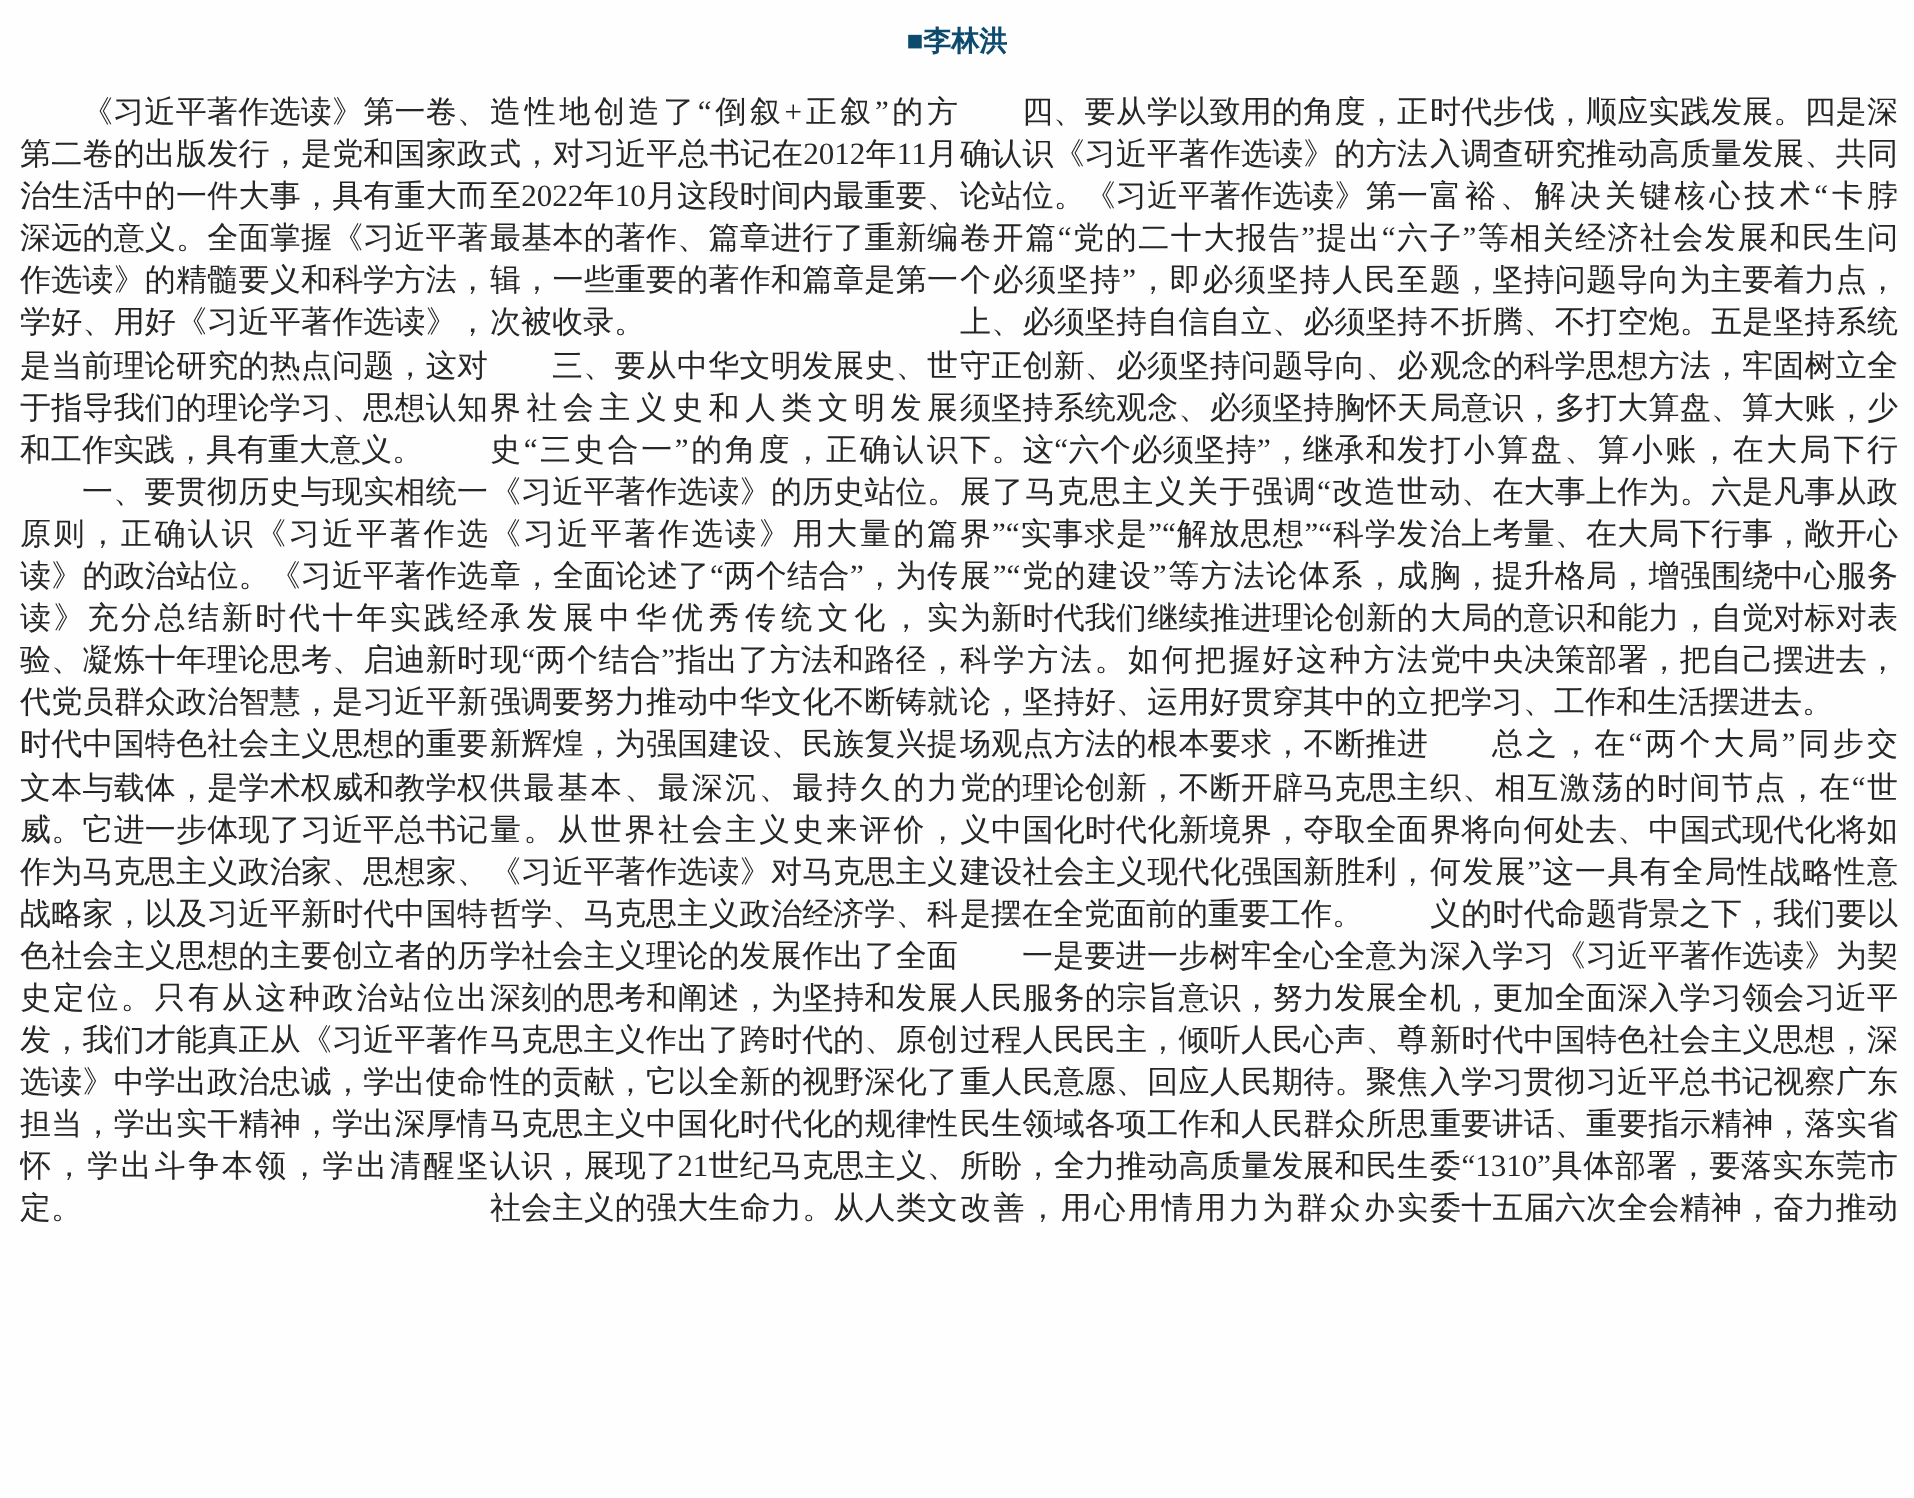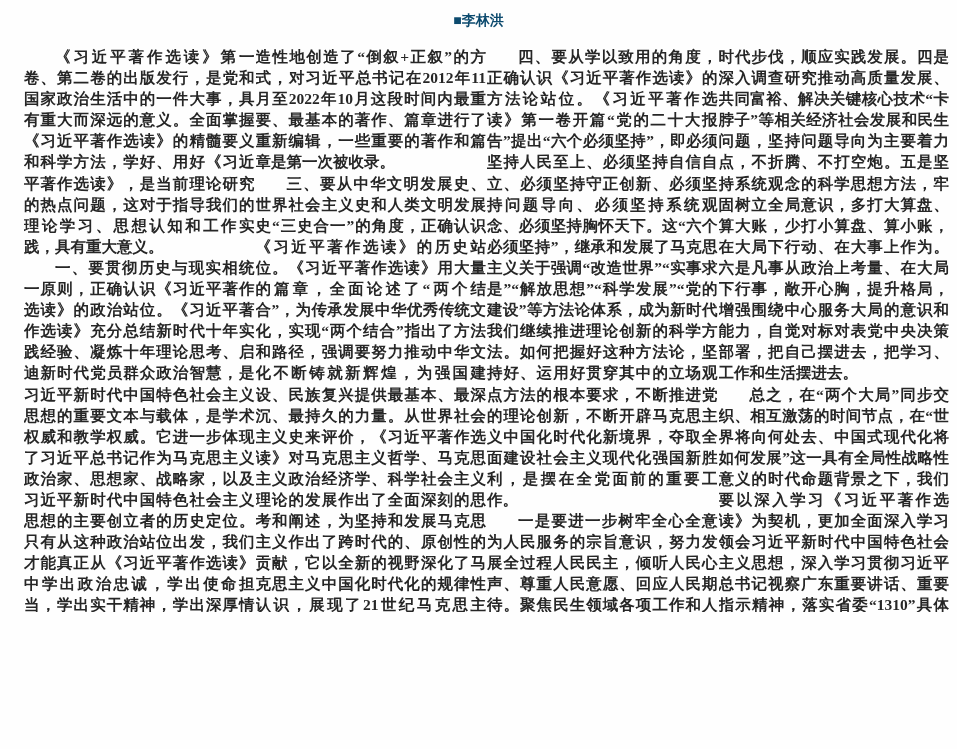--- a/index.html
+++ b/index.html
@@ -22,23 +22,22 @@
   }
   .byline {
     text-align: center;
     font-family: "Liberation Sans", sans-serif;
     font-weight: bold; font-size: 14px;
     margin: 12px 0 10px 0;
     color: #0c4a6e;
   }
   .columns {
     display: flex; gap: 1px;
-    padding: 6px 8px 0 24px;
+    padding: 6px 8px 0 10px;
     height: 566px;
-    font-weight: bold;
   }
   .column {
     flex: 1 1 0;
     font-size: 15.5px;
     line-height: 21.1px;
     text-align: justify;
     text-justify: inter-ideograph;
     color: #262626;
     overflow: hidden;
   }

